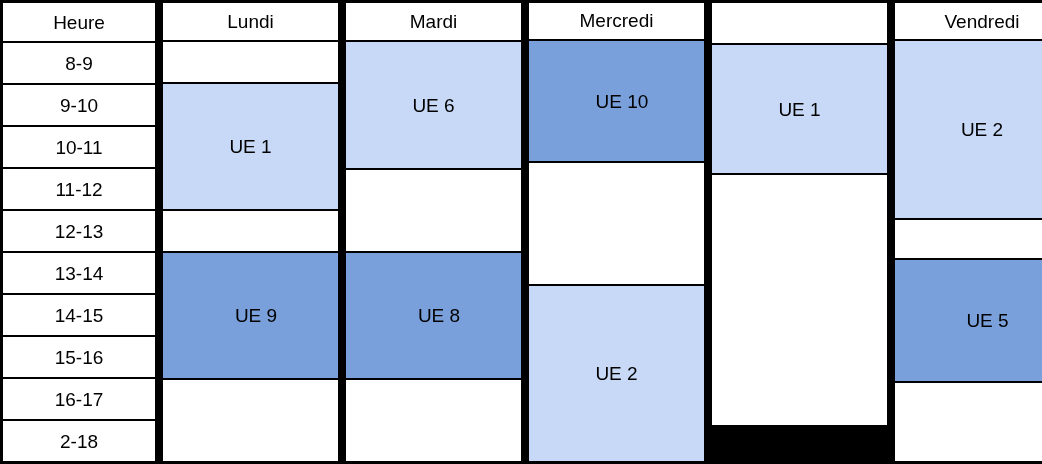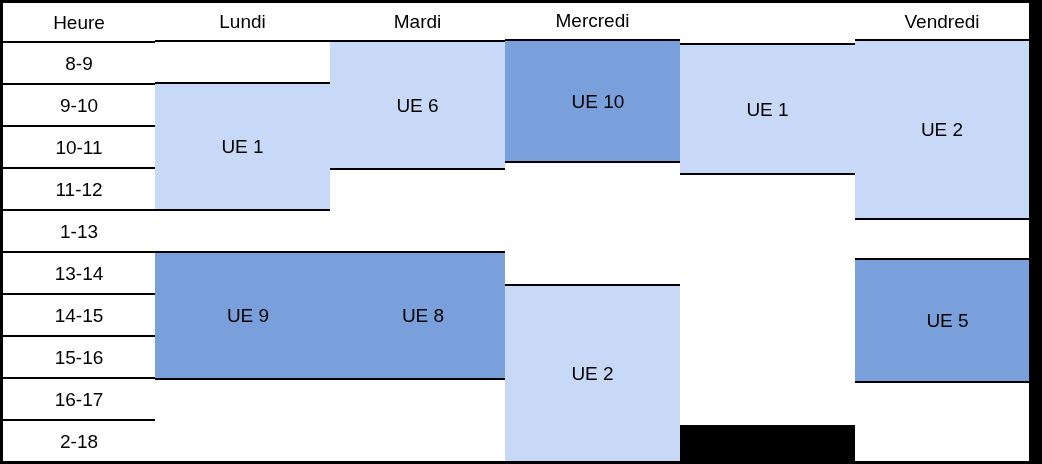--- a/index.html
+++ b/index.html
@@ -2,21 +2,21 @@
 <html style="--course-light: #c7d9f7; --course-dark: #7aa0db;"><head>
 <meta charset="utf-8">
 <style>
   html,body{margin:0;padding:0;background:#ffffff;}
   .timetable{
     box-sizing:border-box;
     width:1042px;height:464px;
     background:#000;
     padding:3px;
     display:flex;
-    gap:0;
+    gap:8px;
     font-family:"Liberation Sans","DejaVu Sans",sans-serif;
     color:#000;
   }
   .col{display:flex;flex-direction:column;gap:2px;background:#000;}
   .col-heure{flex:0 0 152px;}
   .col-day{flex:0 0 175px;}
   .col-vendredi{flex:0 0 174px;justify-content:flex-end;}
   .cell{
     background:#fff;
     display:flex;align-items:center;justify-content:center;
@@ -36,21 +36,21 @@
 <body>
 
 <div class="timetable">
 
   <div class="col col-heure">
     <div class="cell header">Heure</div>
     <div class="cell h1">8-9</div>
     <div class="cell h1">9-10</div>
     <div class="cell h1">10-11</div>
     <div class="cell h1">11-12</div>
-    <div class="cell h1">1-13</div>
+    <div class="cell h1">12-13</div>
     <div class="cell h1">13-14</div>
     <div class="cell h1">14-15</div>
     <div class="cell h1">15-16</div>
     <div class="cell h1">16-17</div>
     <div class="cell h1">2-18</div>
   </div>
 
   <div class="col col-day">
     <div class="cell header">Lundi</div>
     <div class="cell h1"></div>

